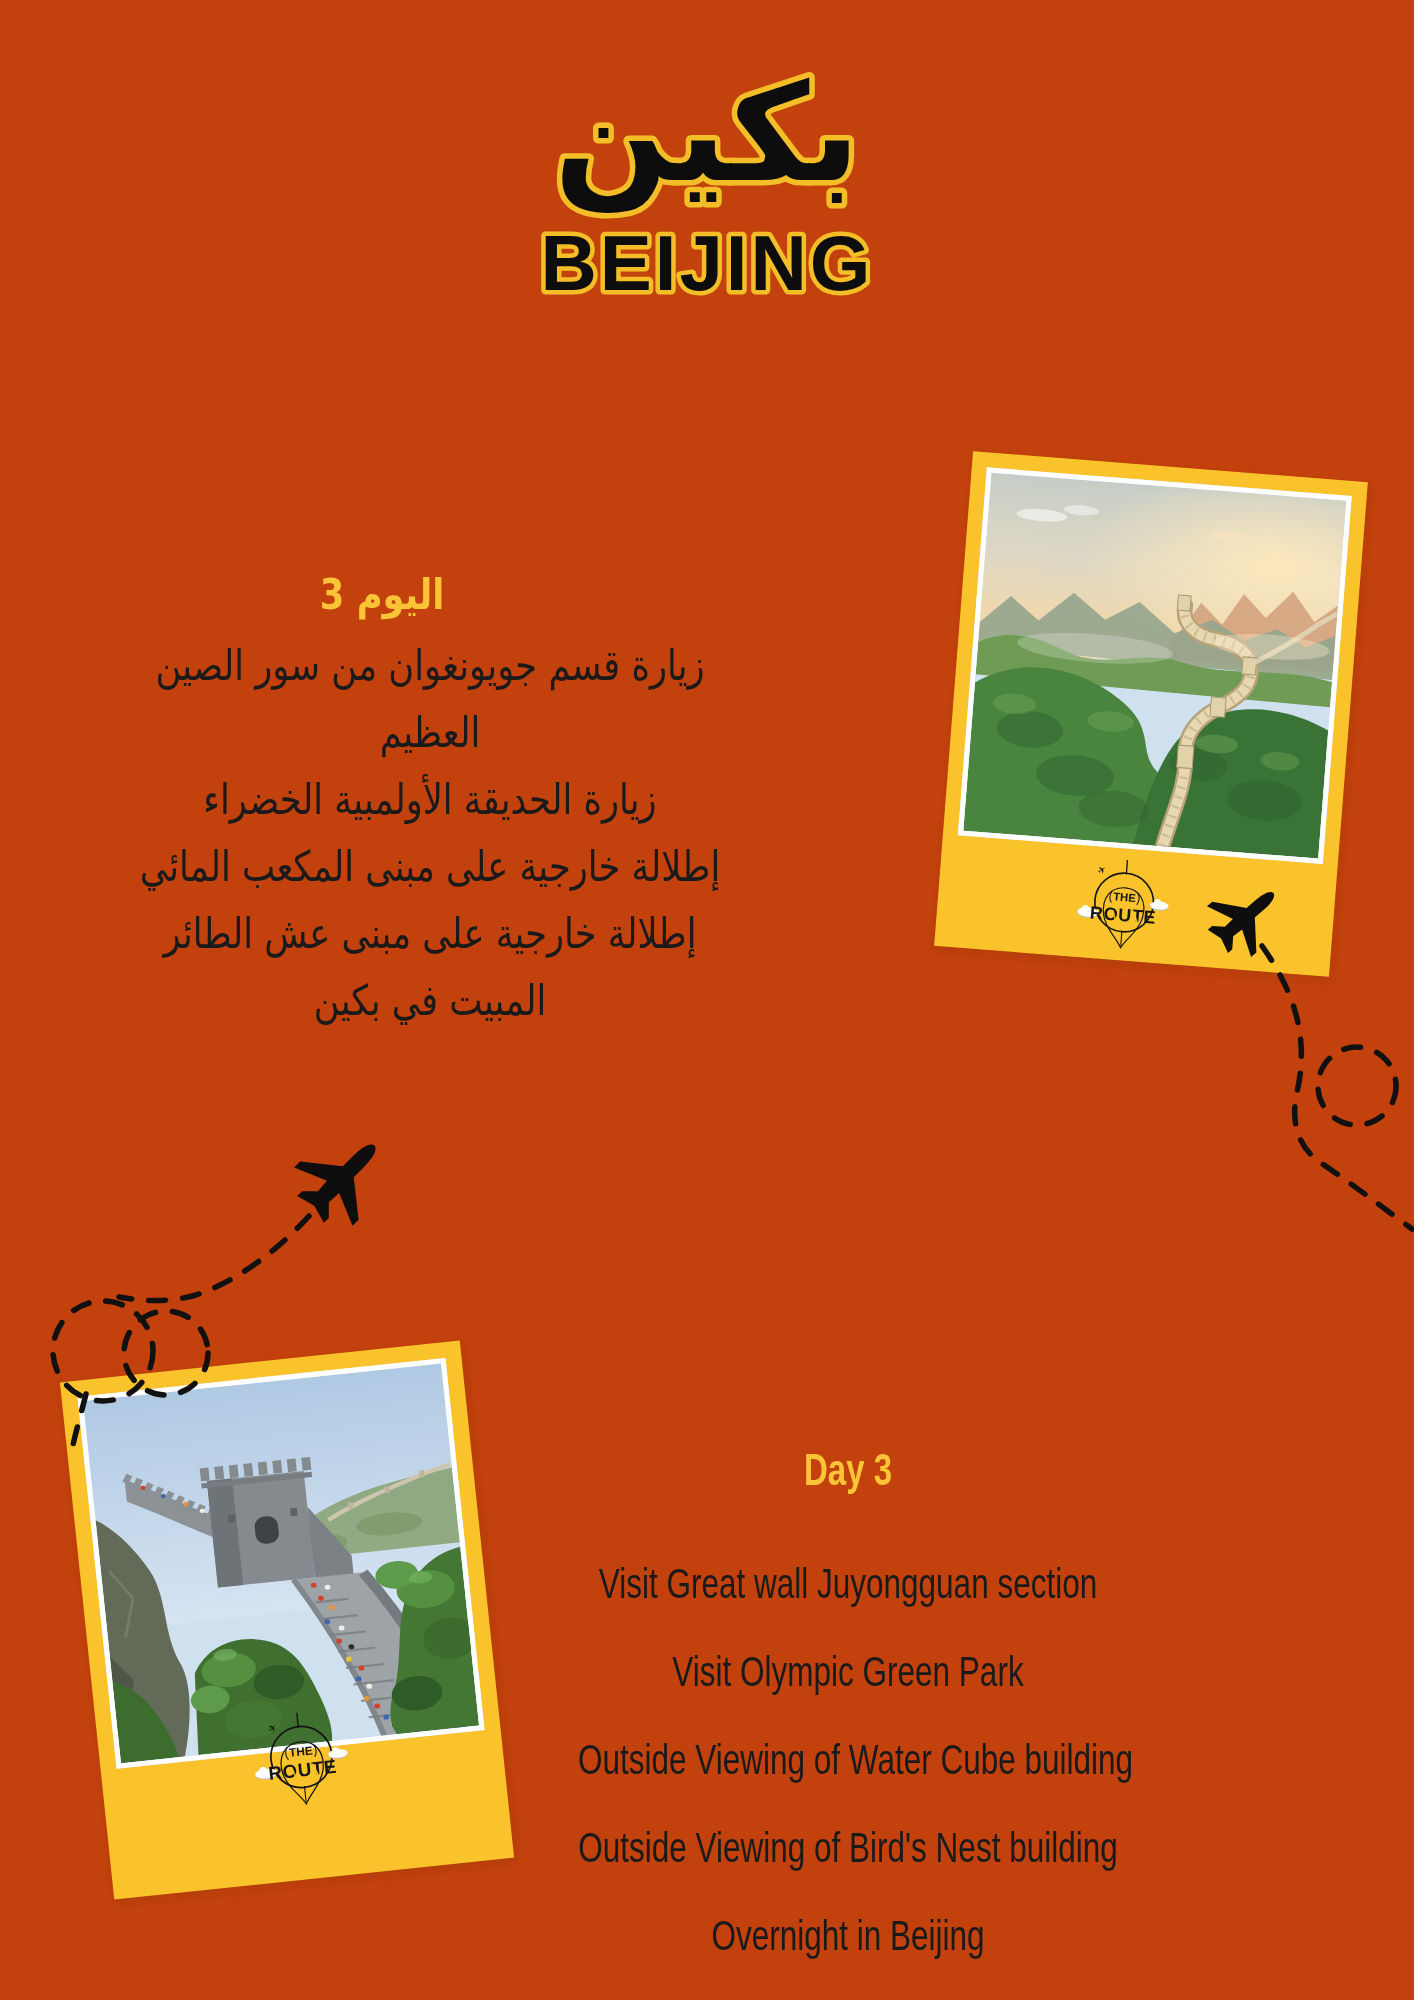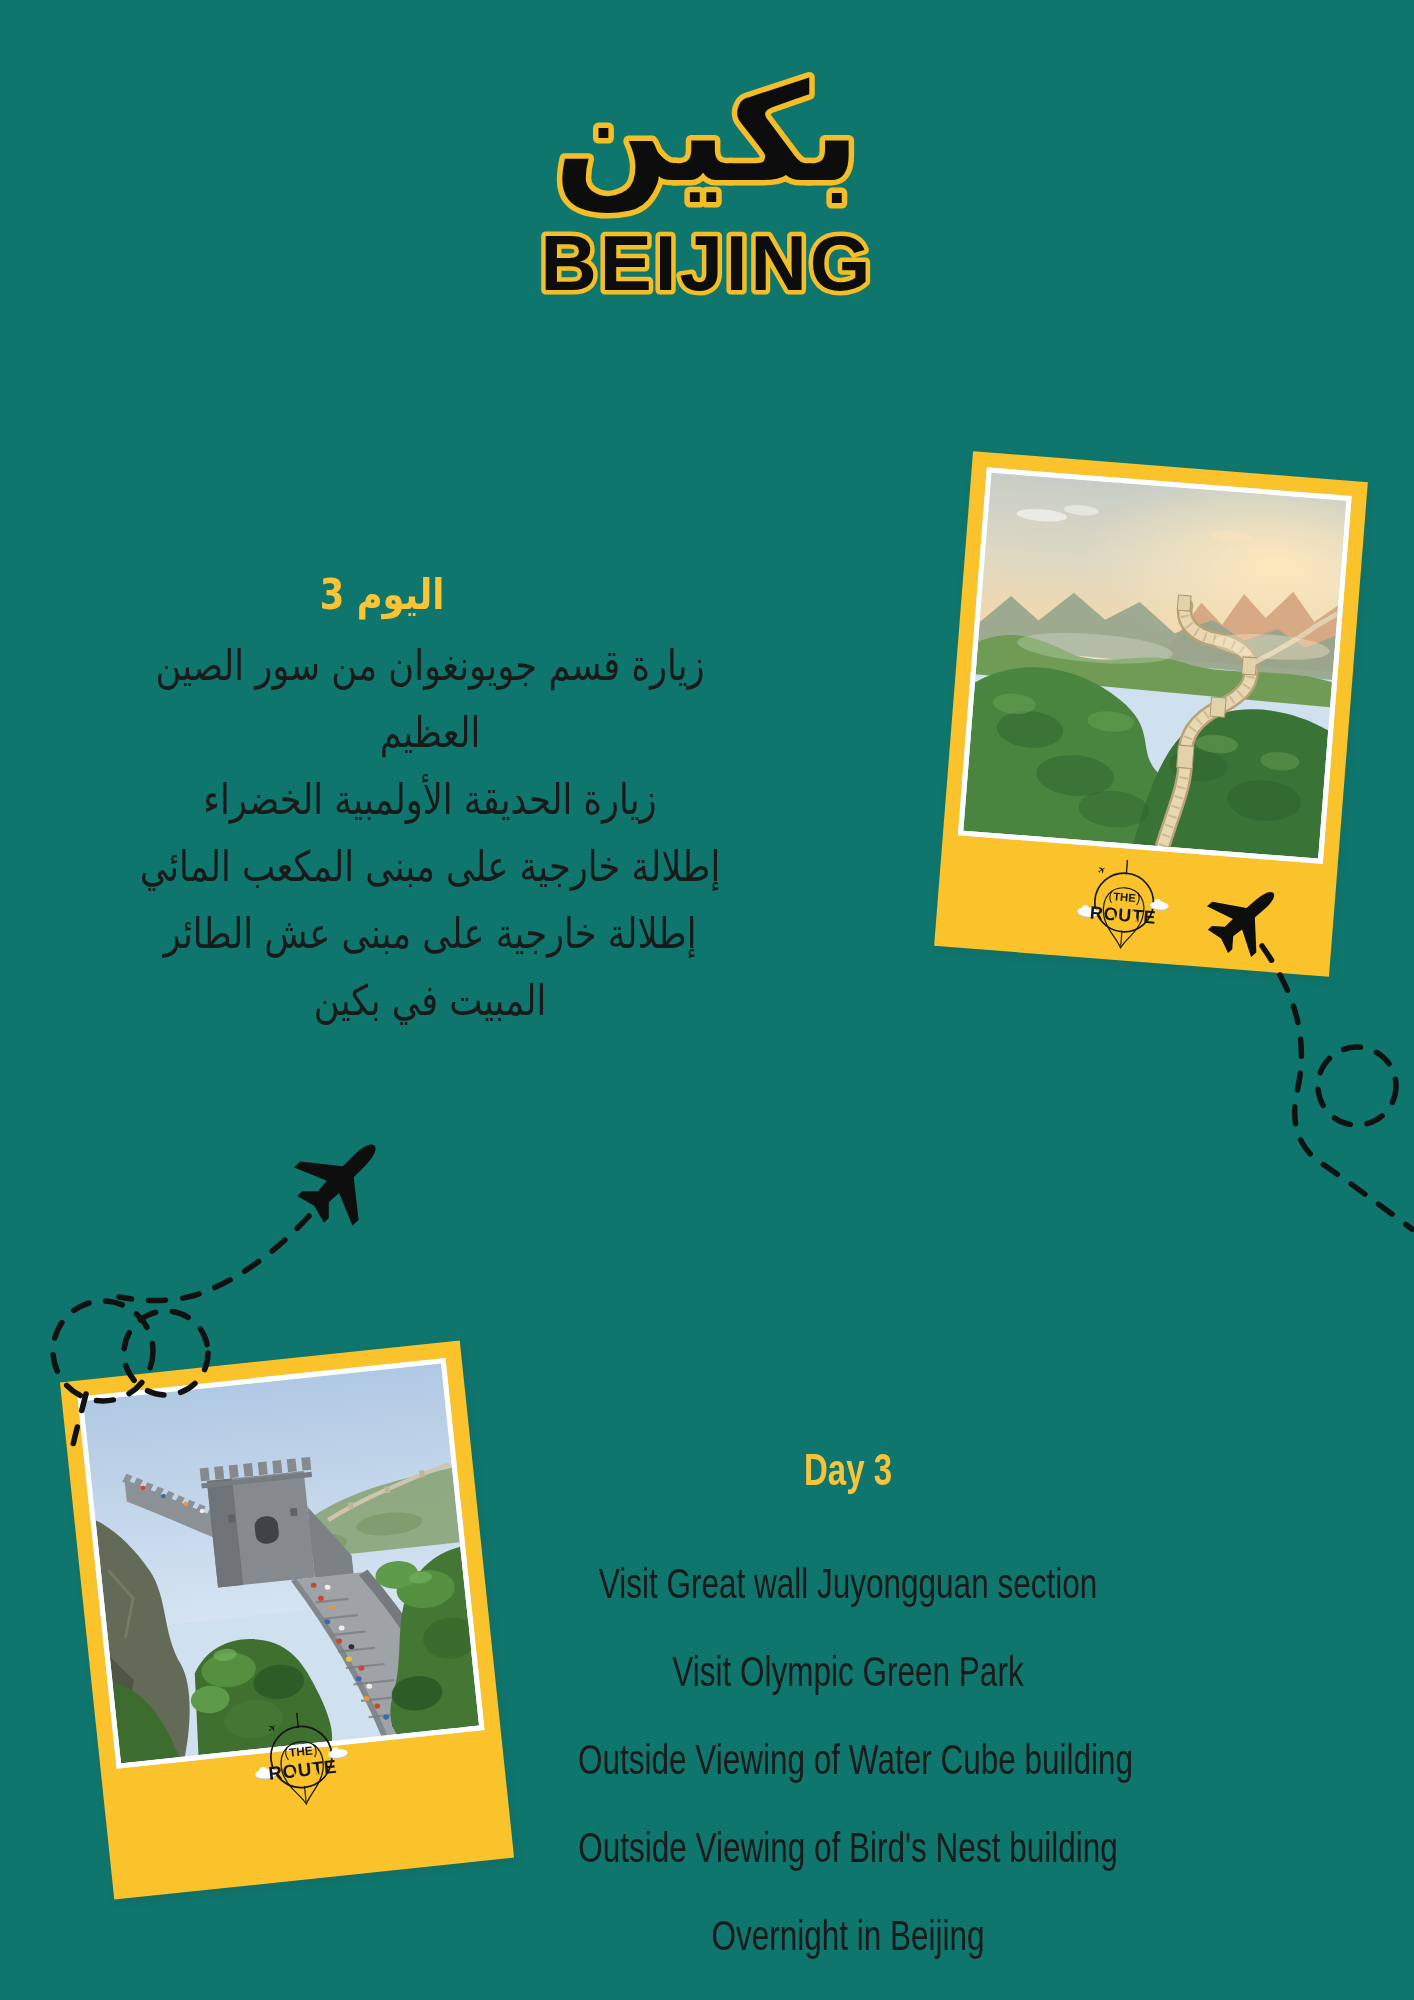--- a/index.html
+++ b/index.html
@@ -1,18 +1,18 @@
 <!DOCTYPE html>
 <html><head>
 <meta charset="utf-8">
 <style>
   html,body{margin:0;padding:0;background:#e8e8e8;}
   .page{
     position:relative;width:1414px;height:2000px;margin:0 auto;
-    background:#0f766e;overflow:hidden;
+    background:#c2410c;overflow:hidden;
     font-family:"Liberation Sans",sans-serif;
   }
   svg text{user-select:none;}
   .header-svg{position:absolute;left:0;top:28px;width:1414px;height:290px;}
 
   
   .ar-block{
     position:absolute;left:50px;top:570px;width:760px;
     direction:rtl;text-align:center;color:#1a1a1a;
     font-family:"DejaVu Sans",sans-serif;

